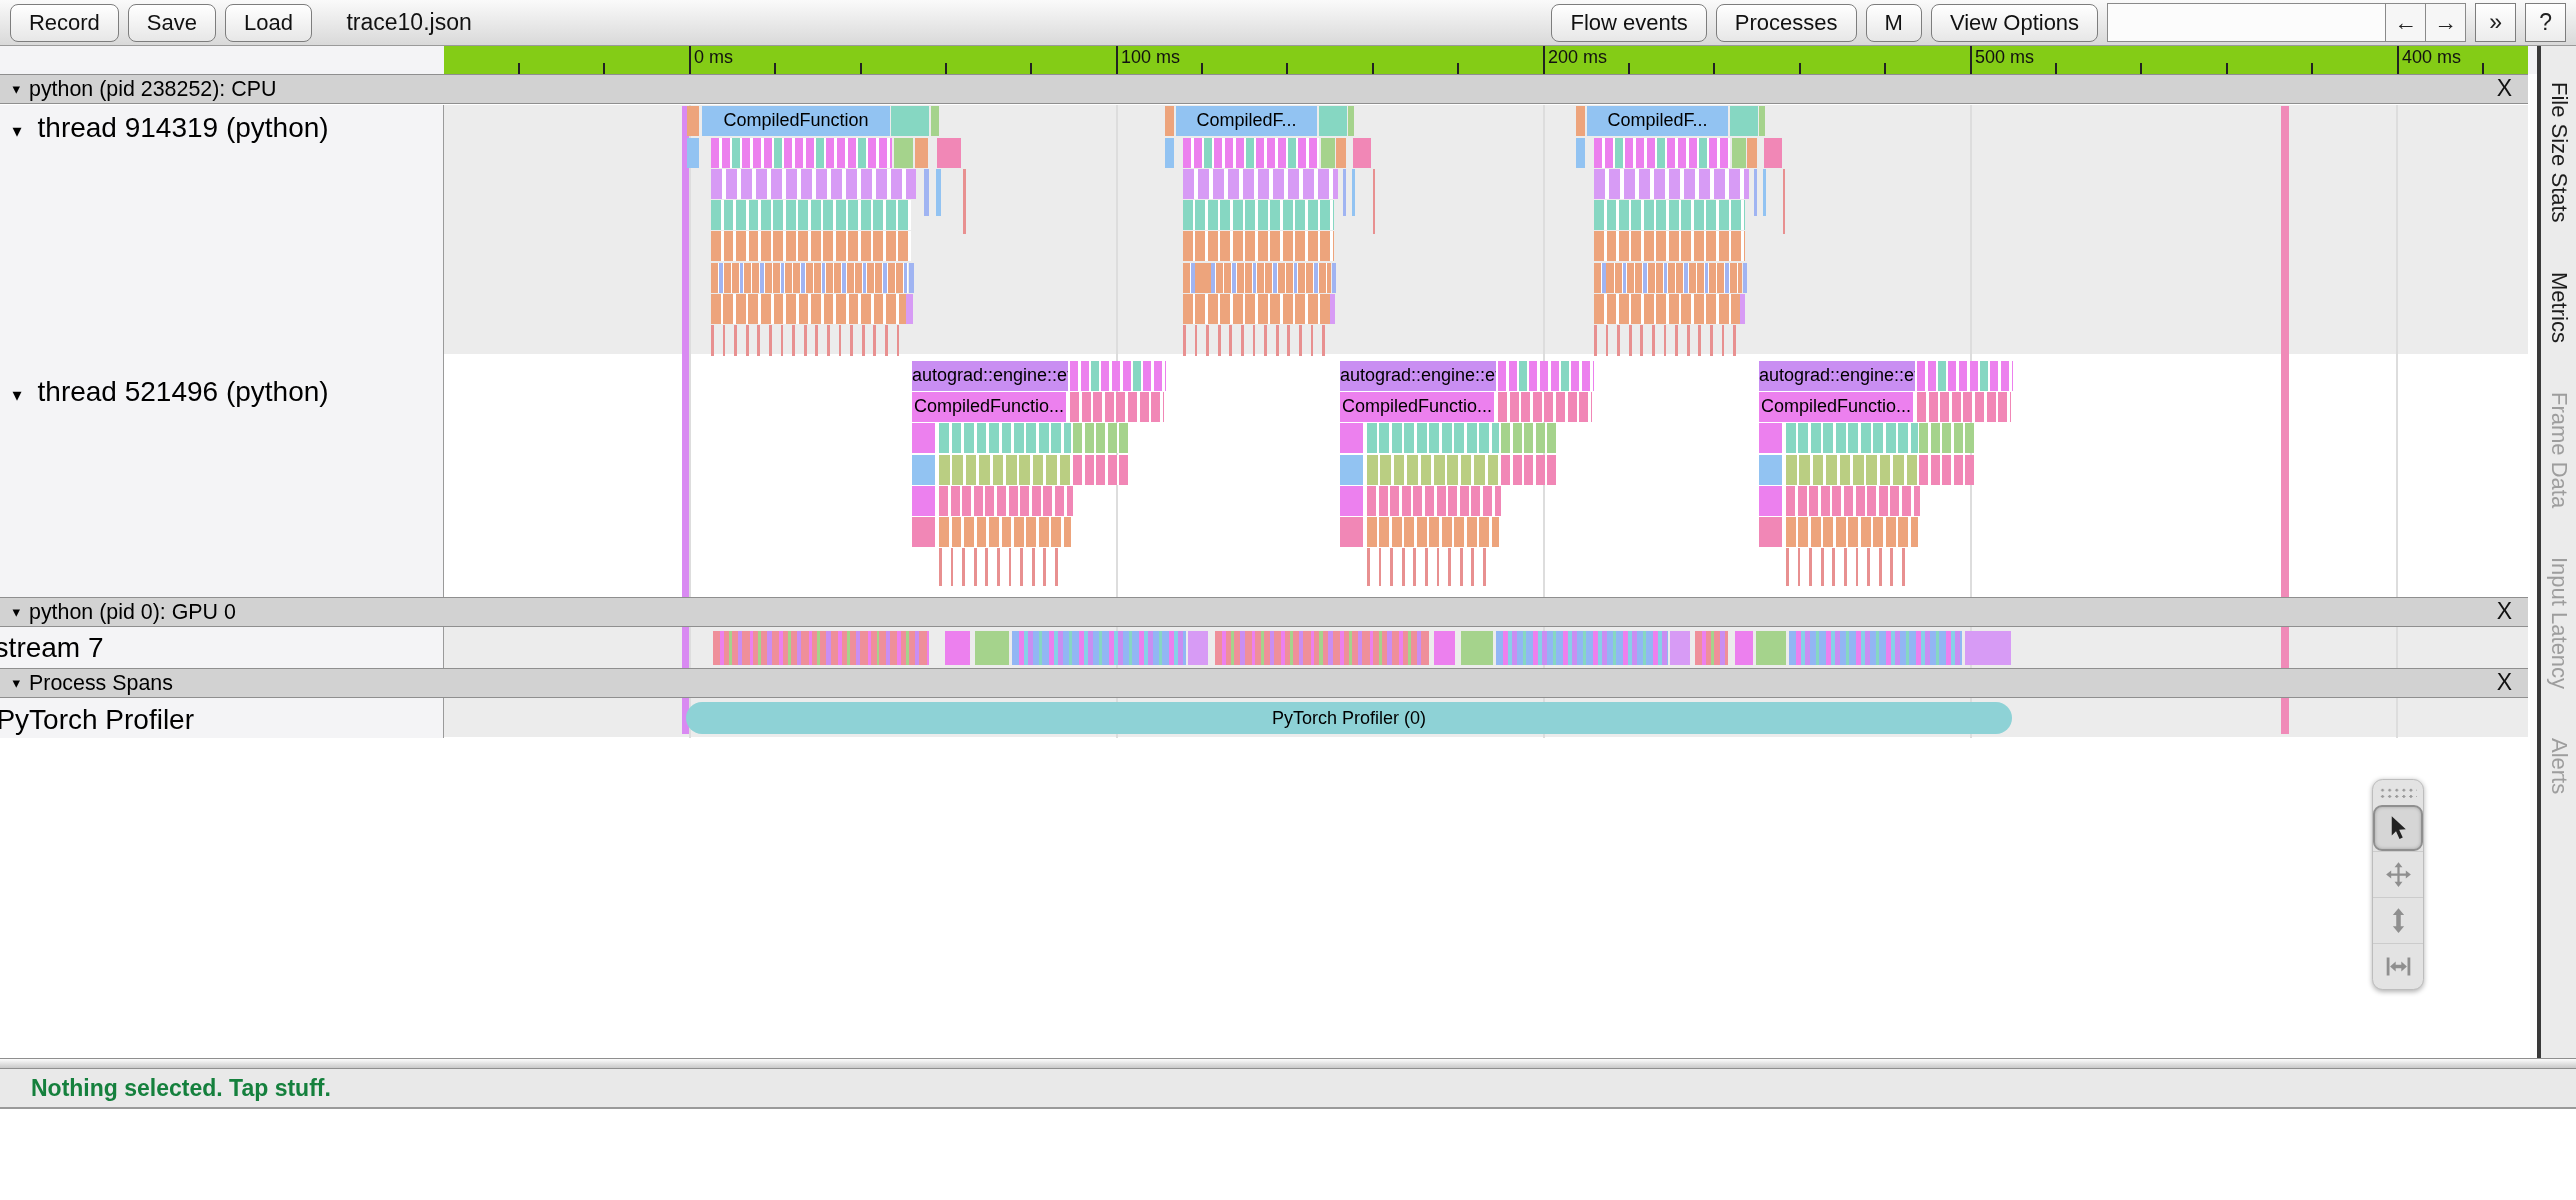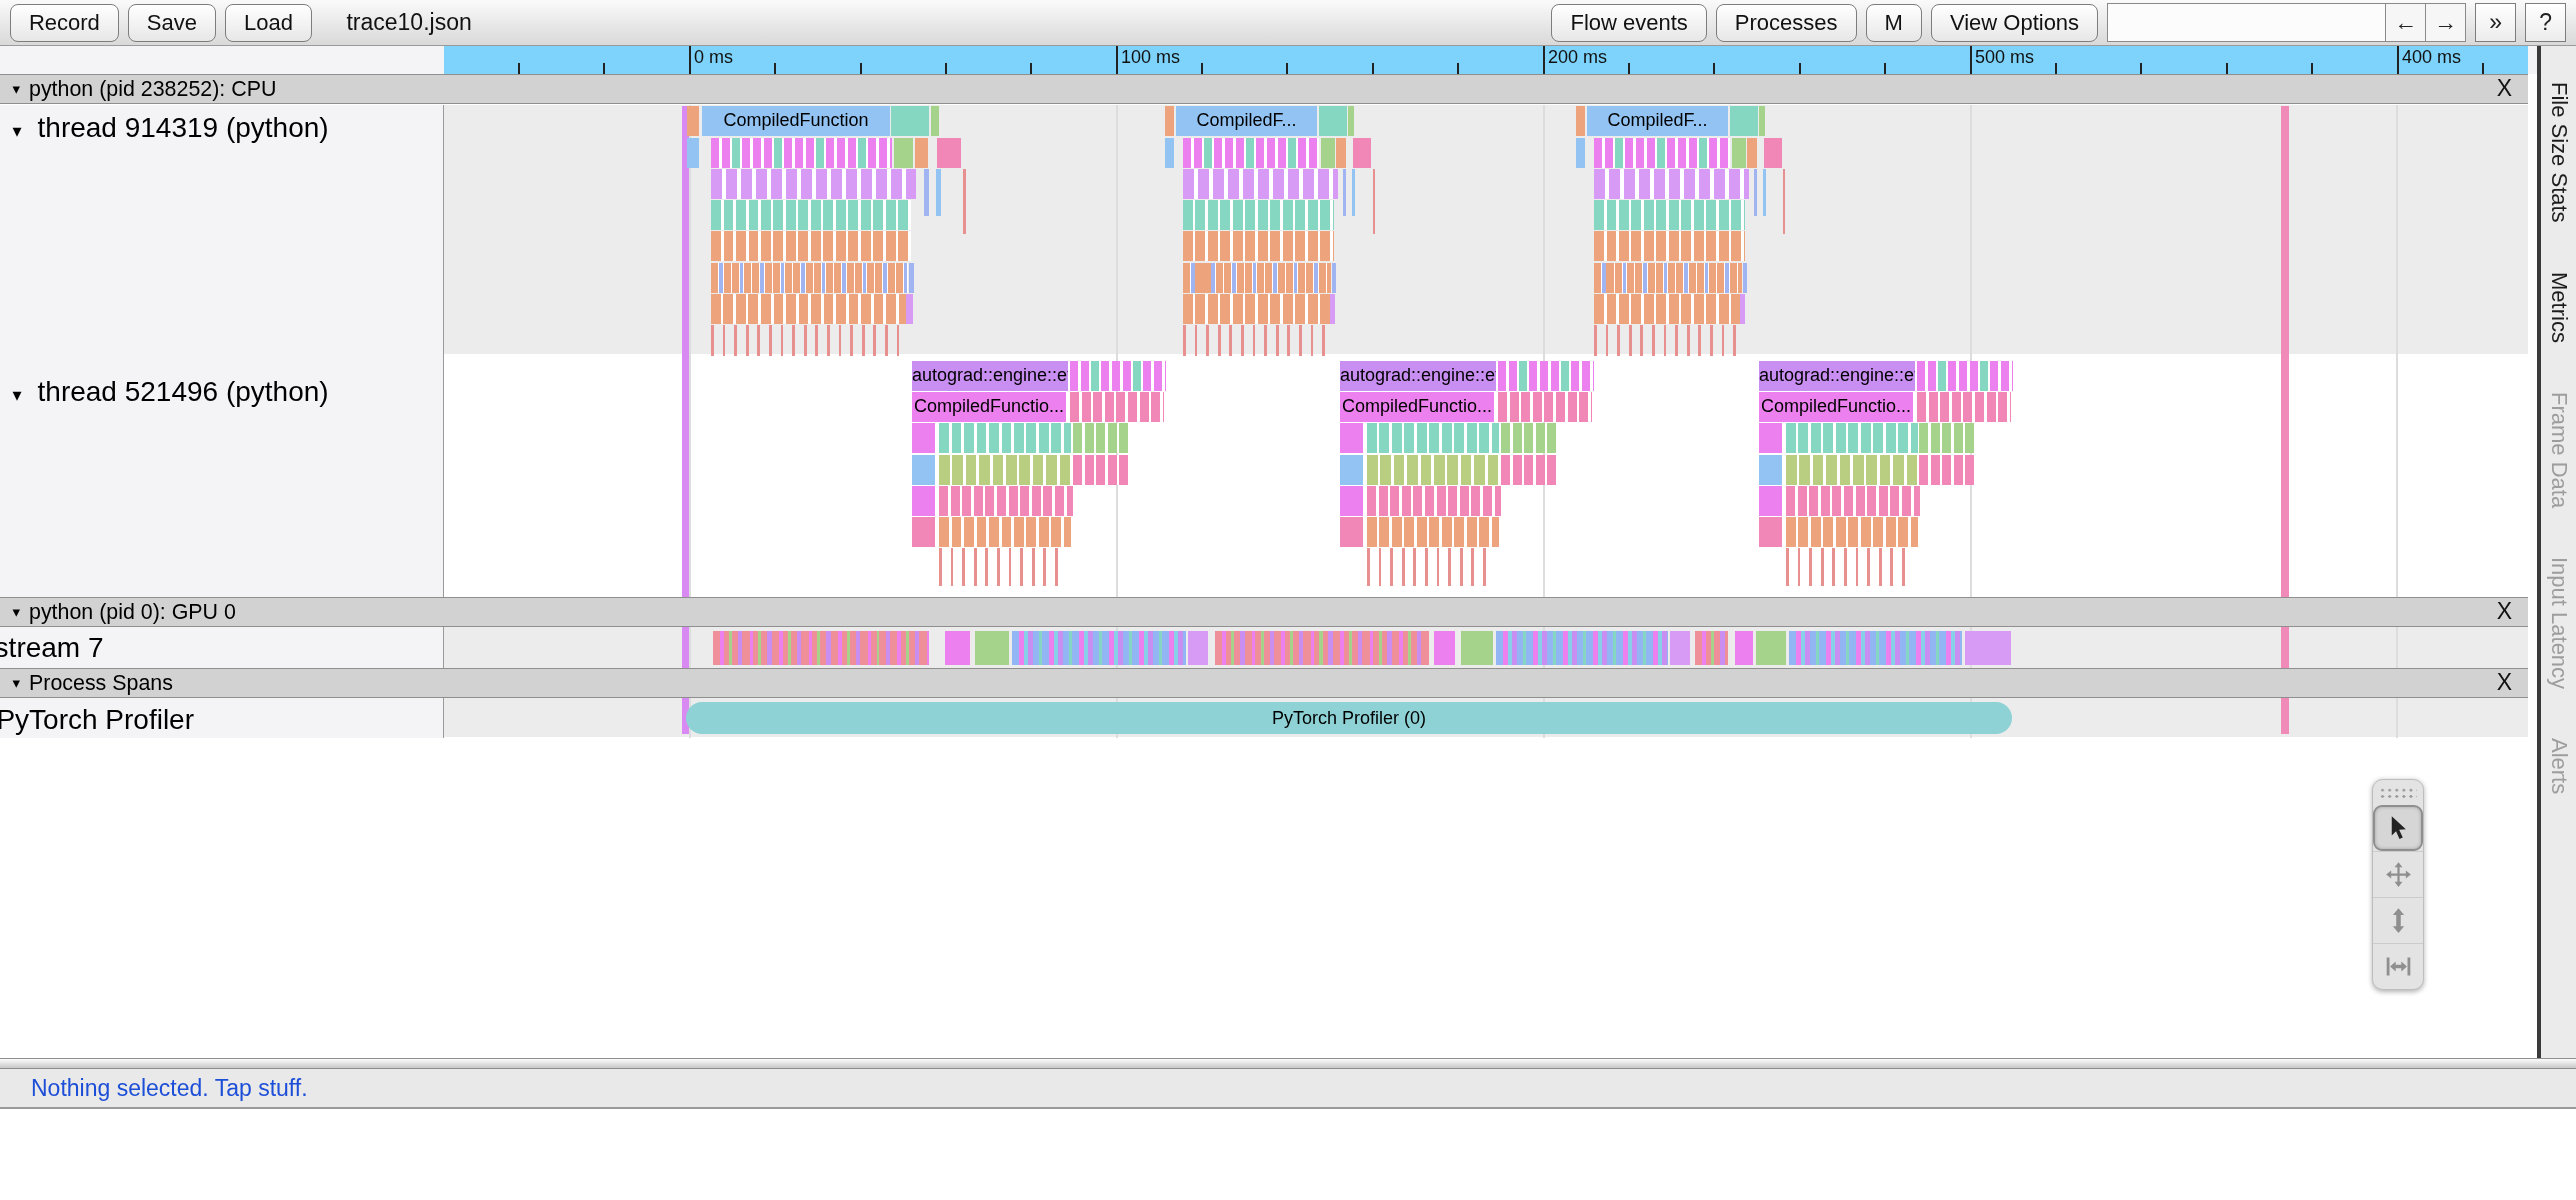--- a/index.html
+++ b/index.html
@@ -23,21 +23,21 @@
   .tb-spacer{flex:1;}
   .searchwrap{display:flex;align-items:stretch;height:39px;border:1.8px solid #8a8a8a;background:#fcfcfc;margin:0 4.5px;box-sizing:border-box;}
   .searchwrap input{border:none;outline:none;width:259px;font-size:21.4px;padding:0 9px;background:transparent;}
   .searchwrap .nav-btn{width:39px;border-left:1.8px solid #8a8a8a;background:#f6f6f6;font-size:23px;
     display:flex;align-items:center;justify-content:center;color:#222;}
   .sq-btn{width:41px;height:39px;margin:0 4.5px;background:linear-gradient(#ffffff,#ececec);
     border:1.8px solid #7d7d7d;font-size:23px;display:flex;align-items:center;justify-content:center;color:#222;box-sizing:border-box;}
 
   
   .ruler{position:absolute;left:0;top:46px;width:2576px;height:28px;background:var(--bg-label);}
-  .ruler-content{position:absolute;left:444px;top:0;width:2084px;height:28px;background:#7dd3fc;overflow:hidden;}
+  .ruler-content{position:absolute;left:444px;top:0;width:2084px;height:28px;background:#84cc16;overflow:hidden;}
   .tick-major{position:absolute;top:0;width:1.8px;height:28px;background:#222;}
   .tick-minor{position:absolute;bottom:0;width:1.8px;height:10.7px;background:#222;}
   .tick-label{position:absolute;top:0.9px;font-size:18px;color:#111;white-space:nowrap;}
 
   
   .bgrect{position:absolute;left:444px;width:2084px;}
   .labelcol{position:absolute;left:0;top:105px;width:444px;height:633px;background:var(--bg-label);border-right:1.8px solid #9a9a9a;box-sizing:border-box;}
   .gridline{position:absolute;width:1.8px;background:#dddddd;}
   .markerline{position:absolute;}
   .proc-header{position:absolute;left:0;width:2528px;height:30px;background:var(--bg-header);
@@ -80,21 +80,21 @@
   .grip{height:14.3px;margin:7.1px 6.3px 3.6px;background-image:radial-gradient(#9a9a9a 1.4px,transparent 1.6px);background-size:7.1px 6.3px;}
   .toolbtn{width:100%;height:46px;display:flex;align-items:center;justify-content:center;border-top:0.9px solid #cccccc;box-sizing:border-box;}
   .toolbtn.sel{border:2.7px solid #8f8f8f;border-radius:9px;background:#d6d6d6;box-shadow:inset 0 0 3.6px rgba(0,0,0,.25);}
   .toolbtn svg{width:27px;height:27px;}
 
   
   .divider{position:absolute;left:0;top:1058px;width:2576px;height:10.7px;
     background:linear-gradient(#fcfcfc,#c9c9c9);border-top:1.8px solid #8f8f8f;border-bottom:1.8px solid #8f8f8f;box-sizing:border-box;z-index:35;}
   .statusbar{position:absolute;left:0;top:1069px;width:2576px;height:40px;background:#e9e9e9;
     border-bottom:2.7px solid #9a9a9a;box-sizing:border-box;display:flex;align-items:center;z-index:35;}
-  .statusbar .msg{font-size:23px;font-weight:normal;color:#1d4ed8;margin-left:31px;}
+  .statusbar .msg{font-size:23px;font-weight:bold;color:#15803d;margin-left:31px;}
 </style>
 </head>
 <body>
 
 <div id="app">
 
   <div class="bgrect" style="top:105px;height:249px;background:var(--bg-track);"></div>
   <div class="bgrect" style="top:354px;height:243px;background:#ffffff;"></div>
   <div class="bgrect" style="top:627px;height:41px;background:var(--bg-track);"></div>
   <div class="bgrect" style="top:698px;height:39px;background:var(--bg-track);"></div>

